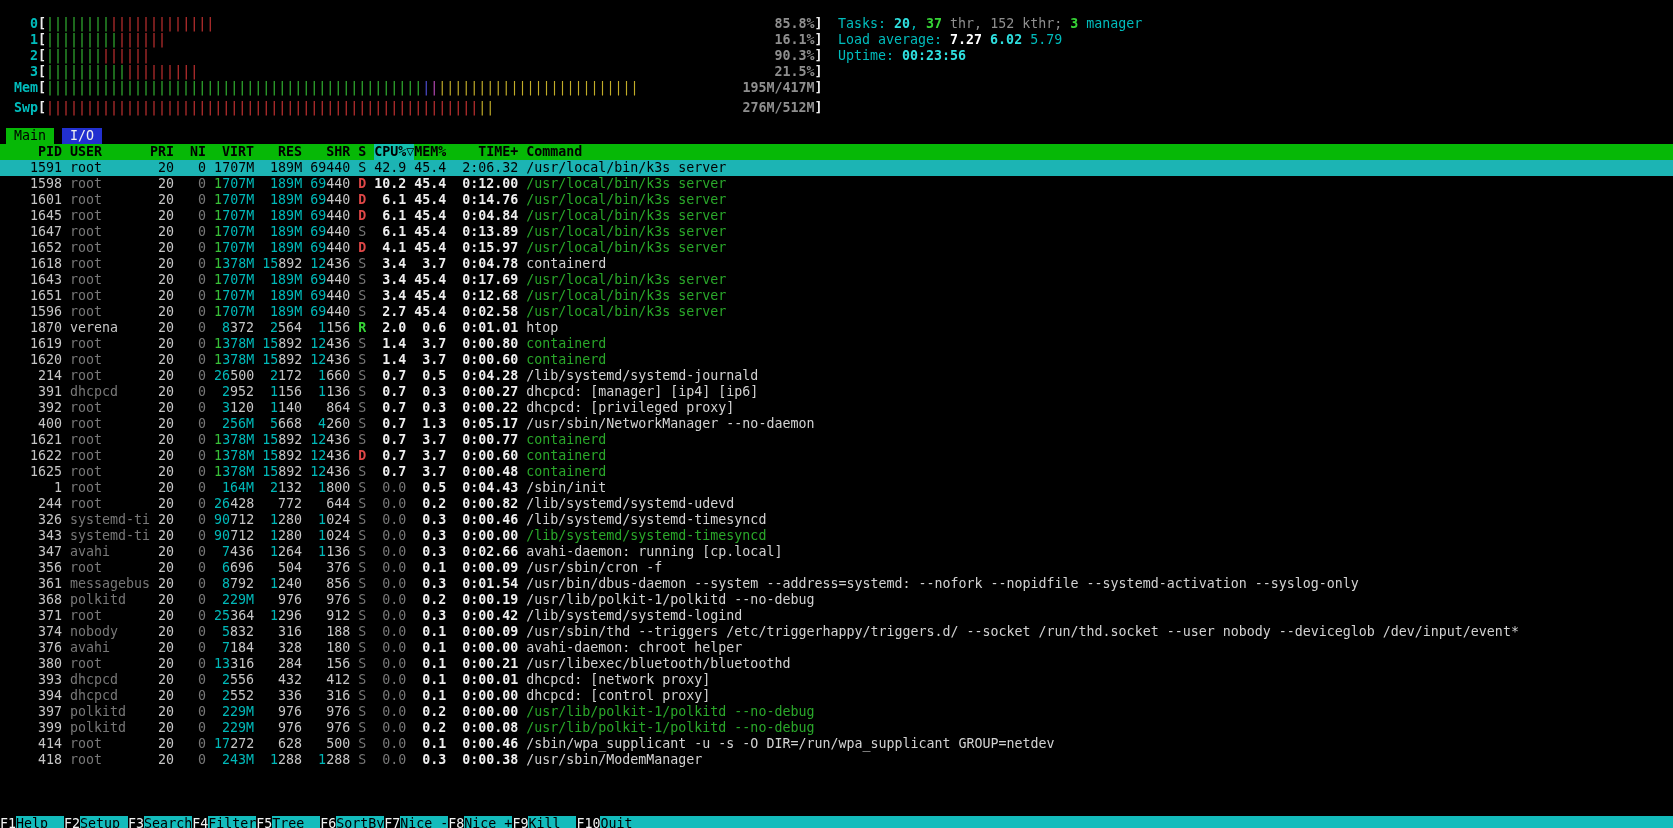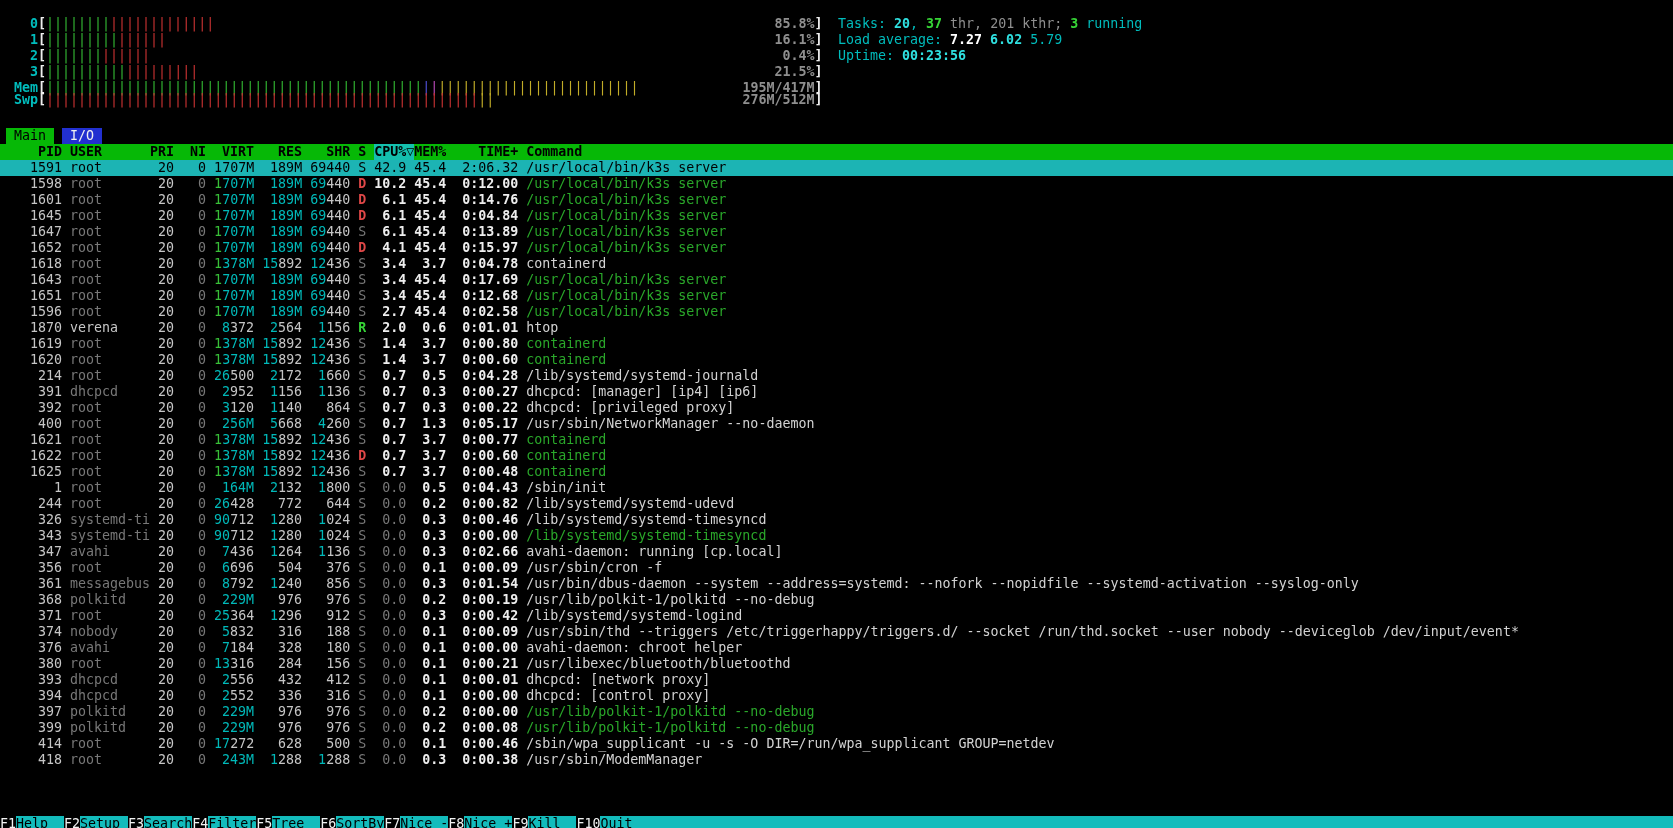--- a/index.html
+++ b/index.html
@@ -66,45 +66,45 @@
     </div>
     <div class="meter" style="top: 32px;">
       <span class="mlabel">1</span>
       <span class="mbracket">[</span>
       <div class="minner"><span style="color: rgb(50, 180, 50);">|||||||||</span><span style="color: rgb(200, 50, 50);">||||||</span><span class="mpct">16.1%</span></div>
       <span class="mbracket">]</span>
     </div>
     <div class="meter" style="top: 48px;">
       <span class="mlabel">2</span>
       <span class="mbracket">[</span>
-      <div class="minner"><span style="color: rgb(50, 180, 50);">|||||||</span><span style="color: rgb(200, 50, 50);">||||||</span><span class="mpct">0.4%</span></div>
+      <div class="minner"><span style="color: rgb(50, 180, 50);">|||||||</span><span style="color: rgb(200, 50, 50);">||||||</span><span class="mpct">90.3%</span></div>
       <span class="mbracket">]</span>
     </div>
     <div class="meter" style="top: 64px;">
       <span class="mlabel">3</span>
       <span class="mbracket">[</span>
       <div class="minner"><span style="color: rgb(50, 180, 50);">||||||||||</span><span style="color: rgb(200, 50, 50);">|||||||||</span><span class="mpct">21.5%</span></div>
       <span class="mbracket">]</span>
     </div>
     <div class="meter" style="top: 80px;">
       <span class="mlabel">Mem</span>
       <span class="mbracket">[</span>
       <div class="minner"><span style="color: rgb(50, 180, 50);">|||||||||||||||||||||||||||||||||||||||||||||||</span><span style="color: rgb(80, 80, 216);">|</span><span style="color: rgb(184, 74, 184);">|</span><span style="color: rgb(194, 172, 40);">|||||||||||||||||||||||||</span><span class="mpct">195M/417M</span></div>
       <span class="mbracket">]</span>
     </div>
-    <div class="meter" style="top: 92px;">
+    <div class="meter" style="top: 100px;">
       <span class="mlabel">Swp</span>
       <span class="mbracket">[</span>
       <div class="minner"><span style="color: rgb(200, 50, 50);">||||||||||||||||||||||||||||||||||||||||||||||||||||||</span><span style="color: rgb(194, 172, 40);">||</span><span class="mpct">276M/512M</span></div>
       <span class="mbracket">]</span>
     </div>
   </div>
 
 <div id="summary" class="abs">
-  <div class="sline"><span class="c-label">Tasks: </span><span class="c-value">20</span><span class="c-label">, </span><span class="c-ok">37</span><span class="c-shadow"> thr, 201 kthr; </span><span class="c-ok">3</span><span class="c-label"> running</span></div>
+  <div class="sline"><span class="c-label">Tasks: </span><span class="c-value">20</span><span class="c-label">, </span><span class="c-ok">37</span><span class="c-shadow"> thr, 152 kthr; </span><span class="c-ok">3</span><span class="c-label"> manager</span></div>
   <div class="sline"><span class="c-label">Load average: </span><span class="c-white">7.27 </span><span class="c-value">6.02 </span><span class="c-label">5.79</span></div>
   <div class="sline"><span class="c-label">Uptime: </span><span class="c-value">00:23:56</span></div>
 </div>
 
 <div id="tabs" class="abs">
     <span class="tab active">Main</span>
     <span class="tab inactive">I/O</span>
   </div>
 
 <div id="thead" class="abs"><span class="cell r" style="width: 7ch;">PID</span><span class="cell l" style="width: 1ch;"></span><span class="cell l" style="width: 10ch;">USER</span><span class="cell r" style="width: 3ch;">PRI</span><span class="cell l" style="width: 1ch;"></span><span class="cell r" style="width: 3ch;">NI</span><span class="cell l" style="width: 1ch;"></span><span class="cell r" style="width: 5ch;">VIRT</span><span class="cell l" style="width: 1ch;"></span><span class="cell r" style="width: 5ch;">RES</span><span class="cell l" style="width: 1ch;"></span><span class="cell r" style="width: 5ch;">SHR</span><span class="cell l" style="width: 1ch;"></span><span class="cell l" style="width: 1ch;">S</span><span class="cell l" style="width: 1ch;"></span><span class="cell r sorted" style="width: 4ch;">CPU%</span><span class="cell l sorted" style="width: 1ch;">▽</span><span class="cell r" style="width: 4ch;">MEM%</span><span class="cell l" style="width: 1ch;"></span><span class="cell r" style="width: 8ch;">TIME+</span><span class="cell l" style="width: 1ch;"></span><span class="cell l">Command</span></div>

